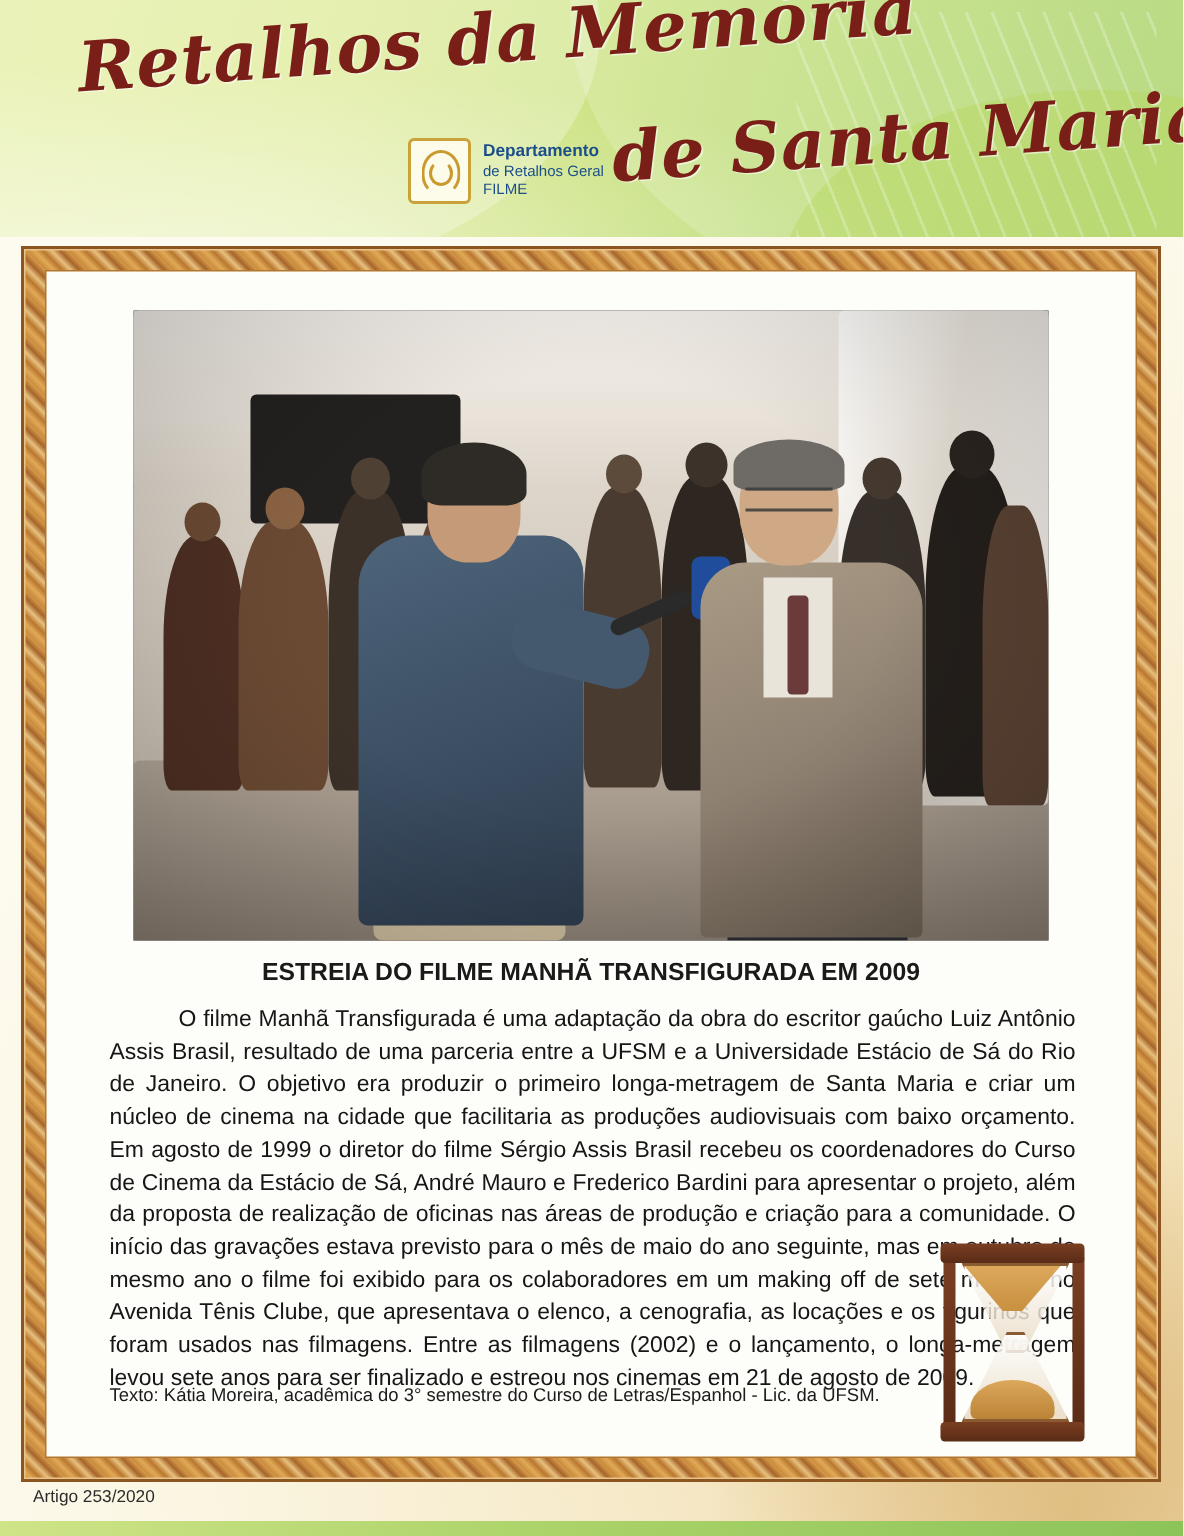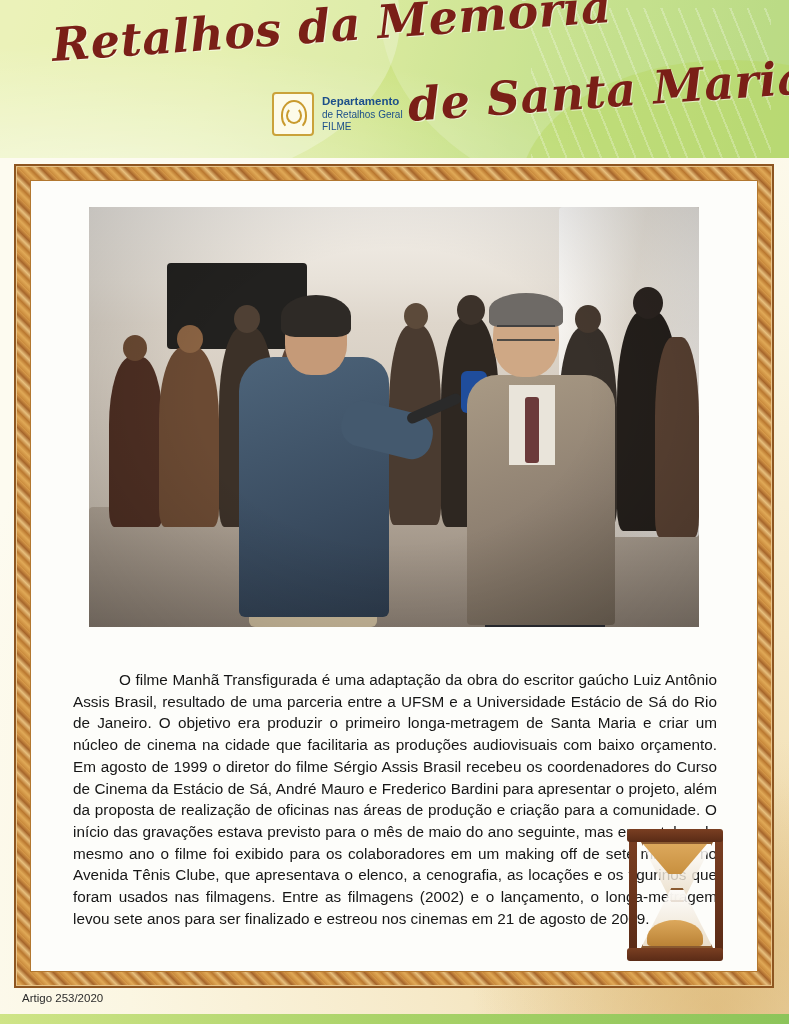--- a/index.html
+++ b/index.html
@@ -496,21 +496,23 @@
           <div class="subject-shirt"></div>
           <div class="subject-tie"></div>
           <div class="subject-head"></div>
           <div class="subject-hair"></div>
           <div class="glasses"></div>
 
           <div class="photo-vignette"></div>
         </div>
       </div>
 
+      <div class="caption">ESTREIA DO FILME MANHÃ TRANSFIGURADA EM 2009</div>
       <div class="article">O filme Manhã Transfigurada é uma adaptação da obra do escritor gaúcho Luiz Antônio Assis Brasil, resultado de uma parceria entre a UFSM e a Universidade Estácio de Sá do Rio de Janeiro. O objetivo era produzir o primeiro longa-metragem de Santa Maria e criar um núcleo de cinema na cidade que facilitaria as produções audiovisuais com baixo orçamento. Em agosto de 1999 o diretor do filme Sérgio Assis Brasil recebeu os coordenadores do Curso de Cinema da Estácio de Sá, André Mauro e Frederico Bardini para apresentar o projeto, além da proposta de realização de oficinas nas áreas de produção e criação para a comunidade. O início das gravações estava previsto para o mês de maio do ano seguinte, mas em outubro do mesmo ano o filme foi exibido para os colaboradores em um making off de sete minutos no Avenida Tênis Clube, que apresentava o elenco, a cenografia, as locações e os figurinos que foram usados nas filmagens. Entre as filmagens (2002) e o lançamento, o longa-metragem levou sete anos para ser finalizado e estreou nos cinemas em 21 de agosto de 2009.</div>
+      <div class="credit">Texto: Kátia Moreira, acadêmica do 3° semestre do Curso de Letras/Espanhol - Lic. da UFSM.</div>
 
       <div class="hourglass">
         <div class="hg-post-l"></div>
         <div class="hg-post-r"></div>
         <div class="hg-top-bar"></div>
         <div class="hg-glass-top"></div>
         <div class="hg-sand-top"></div>
         <div class="hg-glass-bot"></div>
         <div class="hg-sand-bot"></div>
         <div class="hg-bot-bar"></div>

